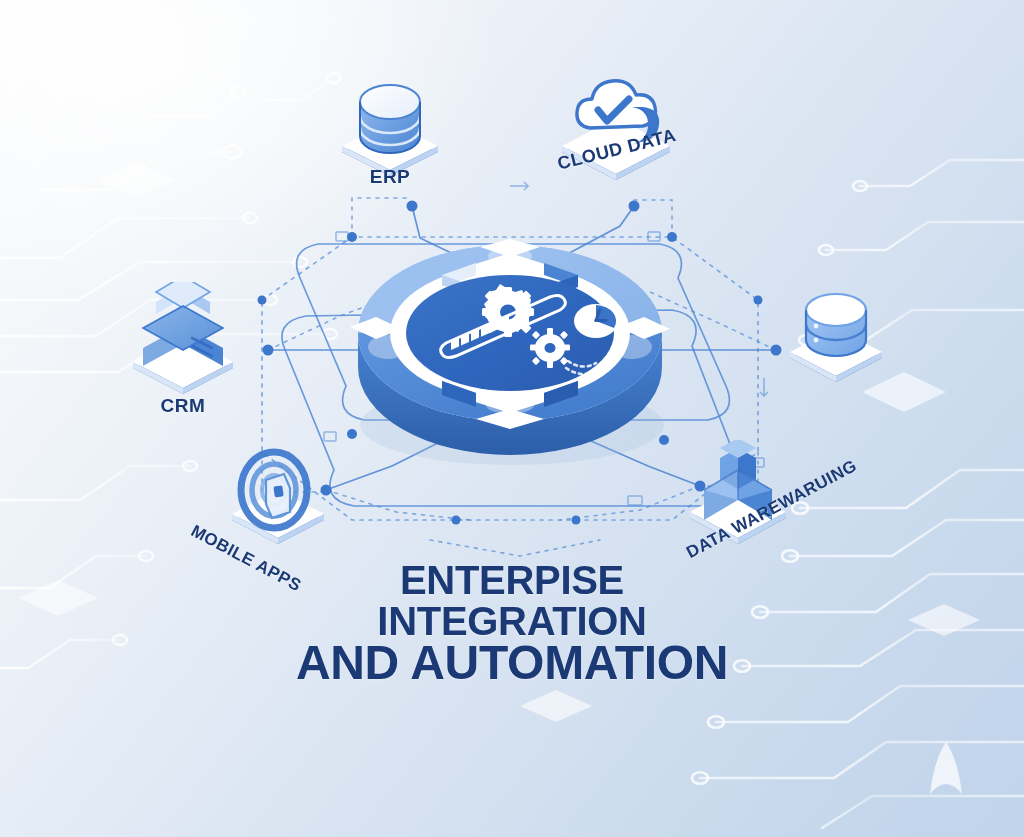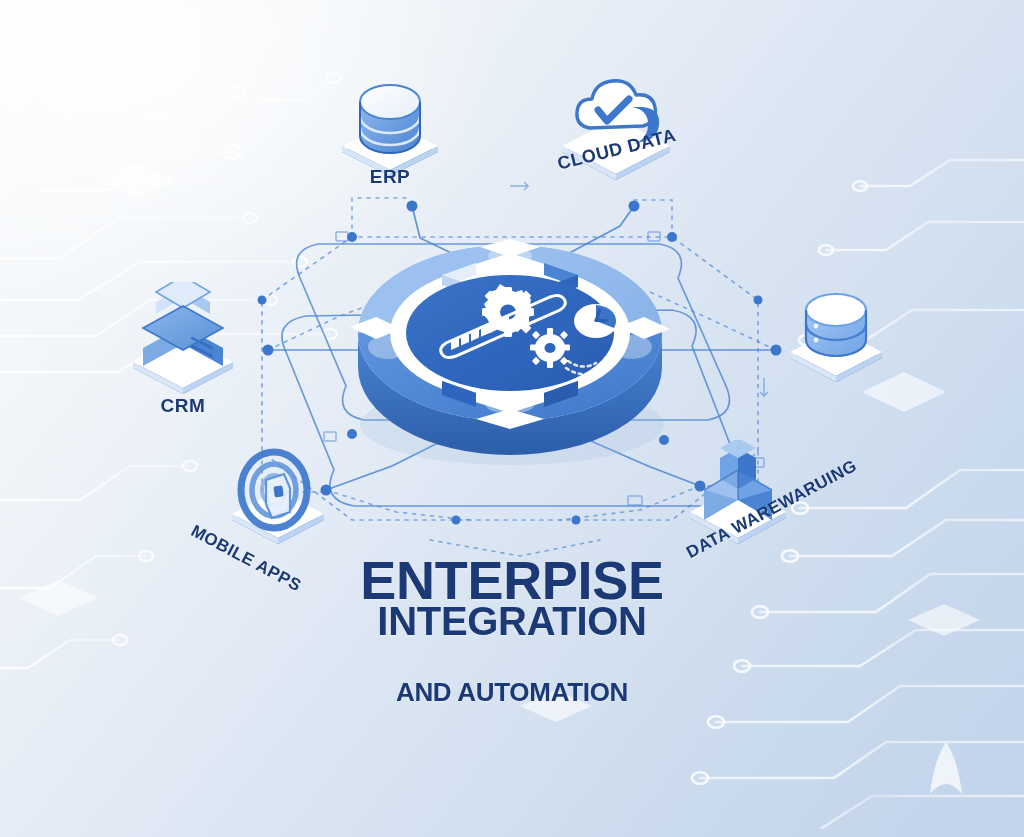--- a/index.html
+++ b/index.html
@@ -75,23 +75,23 @@
   }
   #title-block .line {
     display: block;
     color: #1b3a75;
     font-weight: 700;
     font-size: 40px;
     line-height: 41px;
     letter-spacing: -0.3px;
     text-shadow: 0 1px 2px rgba(255,255,255,0.45);
   }
-  #title-block .line.l1 { font-size: 54px; }
+  #title-block .line.l1 { font-size: 40px; }
   #title-block .line.l2 { font-size: 40px; }
-  #title-block .line.l3 { font-size: 26px; margin-top: 30px; }
+  #title-block .line.l3 { font-size: 48px; }
 </style>
 </head>
 <body>
 
 <div id="stage">
 
   <svg id="circuit-layer" viewBox="0 0 1024 837" width="1024" height="837">
     <defs>
       <linearGradient id="traceFadeL" x1="0" y1="0" x2="1" y2="0">
         <stop offset="0%" stop-color="#ffffff" stop-opacity="0.95"></stop>

